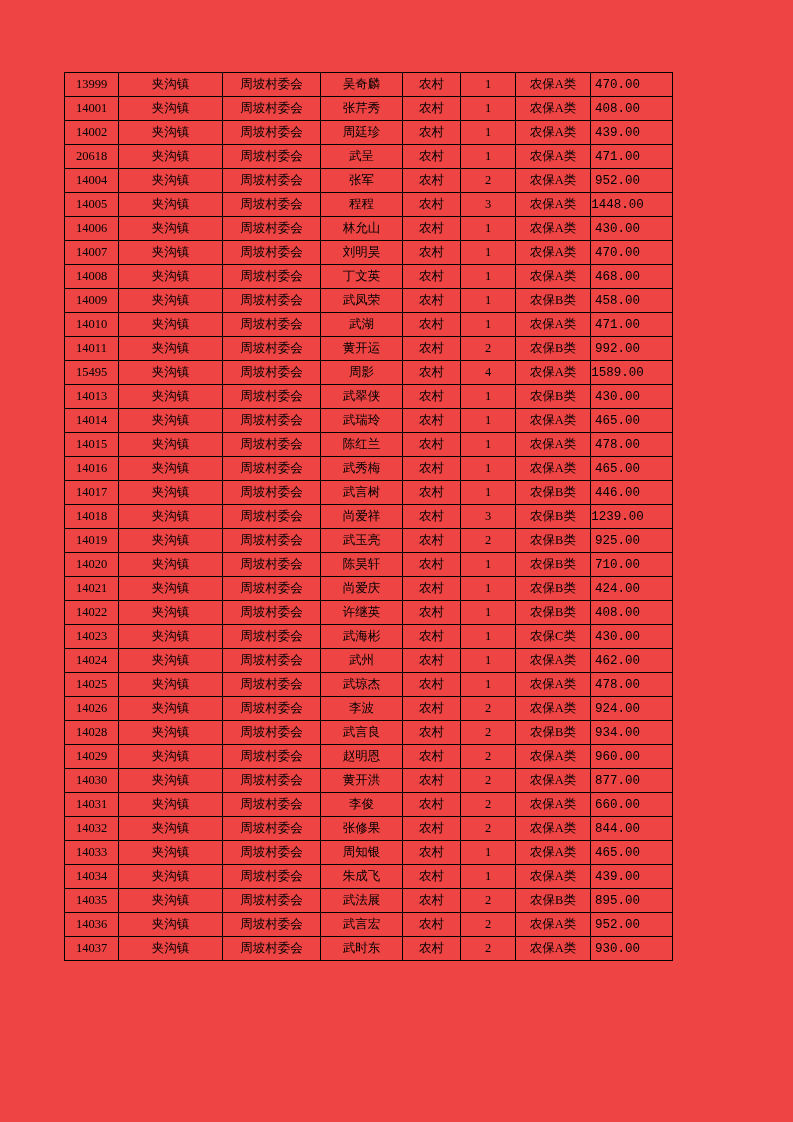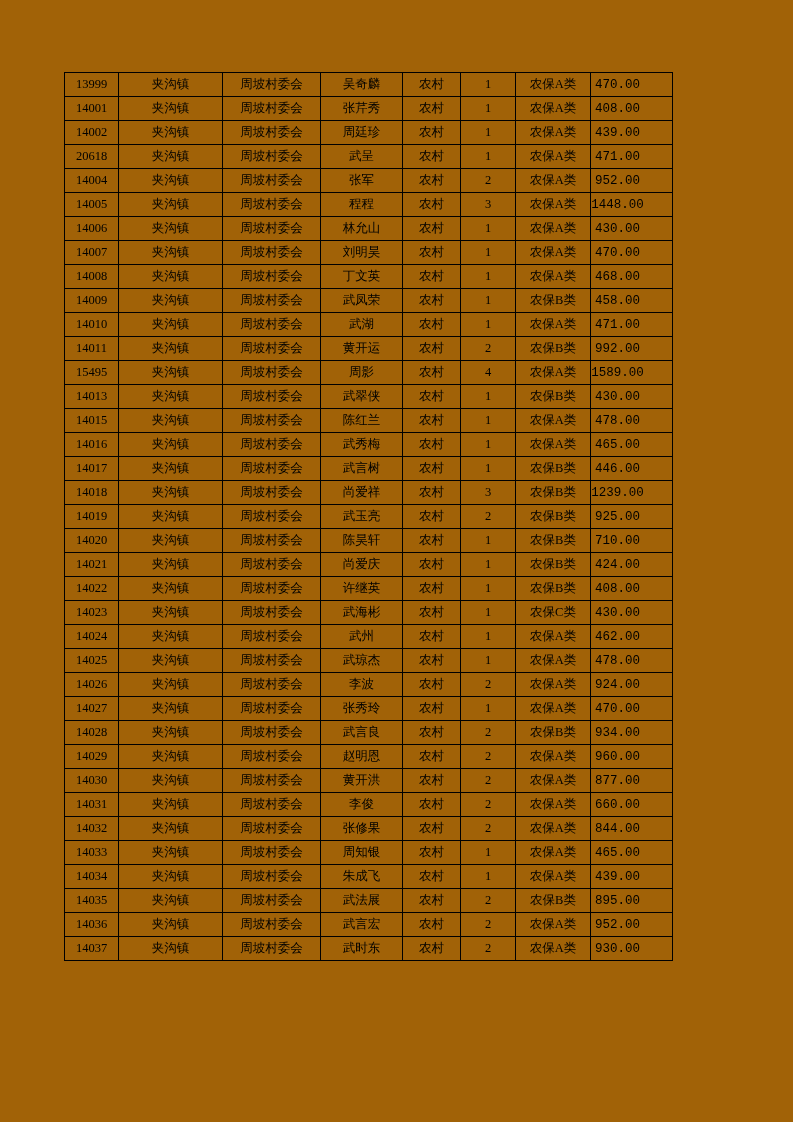--- a/index.html
+++ b/index.html
@@ -5,21 +5,21 @@
   html, body {
     margin: 0;
     padding: 0;
     background: #ffffff;
     font-family: "Liberation Serif", "DejaVu Serif", serif;
   }
   .page {
     position: relative;
     width: 793px;
     height: 1122px;
-    background: #a16207;
+    background: #ef4444;
     overflow: hidden;
   }
   table.roster {
     position: absolute;
     left: 64px;
     top: 72px;
     border-collapse: collapse;
     table-layout: fixed;
     width: 608px;
   }
@@ -211,20 +211,30 @@
     <td>14013</td>
     <td>夹沟镇</td>
     <td>周坡村委会</td>
     <td>武翠侠</td>
     <td>农村</td>
     <td>1</td>
     <td>农保B类</td>
     <td class="col-amount">430.00</td>
   </tr>
 
+  <tr>
+    <td>14014</td>
+    <td>夹沟镇</td>
+    <td>周坡村委会</td>
+    <td>武瑞玲</td>
+    <td>农村</td>
+    <td>1</td>
+    <td>农保A类</td>
+    <td class="col-amount">465.00</td>
+  </tr>
 
   <tr>
     <td>14015</td>
     <td>夹沟镇</td>
     <td>周坡村委会</td>
     <td>陈红兰</td>
     <td>农村</td>
     <td>1</td>
     <td>农保A类</td>
     <td class="col-amount">478.00</td>
@@ -344,30 +354,20 @@
     <td>14026</td>
     <td>夹沟镇</td>
     <td>周坡村委会</td>
     <td>李波</td>
     <td>农村</td>
     <td>2</td>
     <td>农保A类</td>
     <td class="col-amount">924.00</td>
   </tr>
 
-  <tr>
-    <td>14027</td>
-    <td>夹沟镇</td>
-    <td>周坡村委会</td>
-    <td>张秀玲</td>
-    <td>农村</td>
-    <td>1</td>
-    <td>农保A类</td>
-    <td class="col-amount">470.00</td>
-  </tr>
 
   <tr>
     <td>14028</td>
     <td>夹沟镇</td>
     <td>周坡村委会</td>
     <td>武言良</td>
     <td>农村</td>
     <td>2</td>
     <td>农保B类</td>
     <td class="col-amount">934.00</td>

